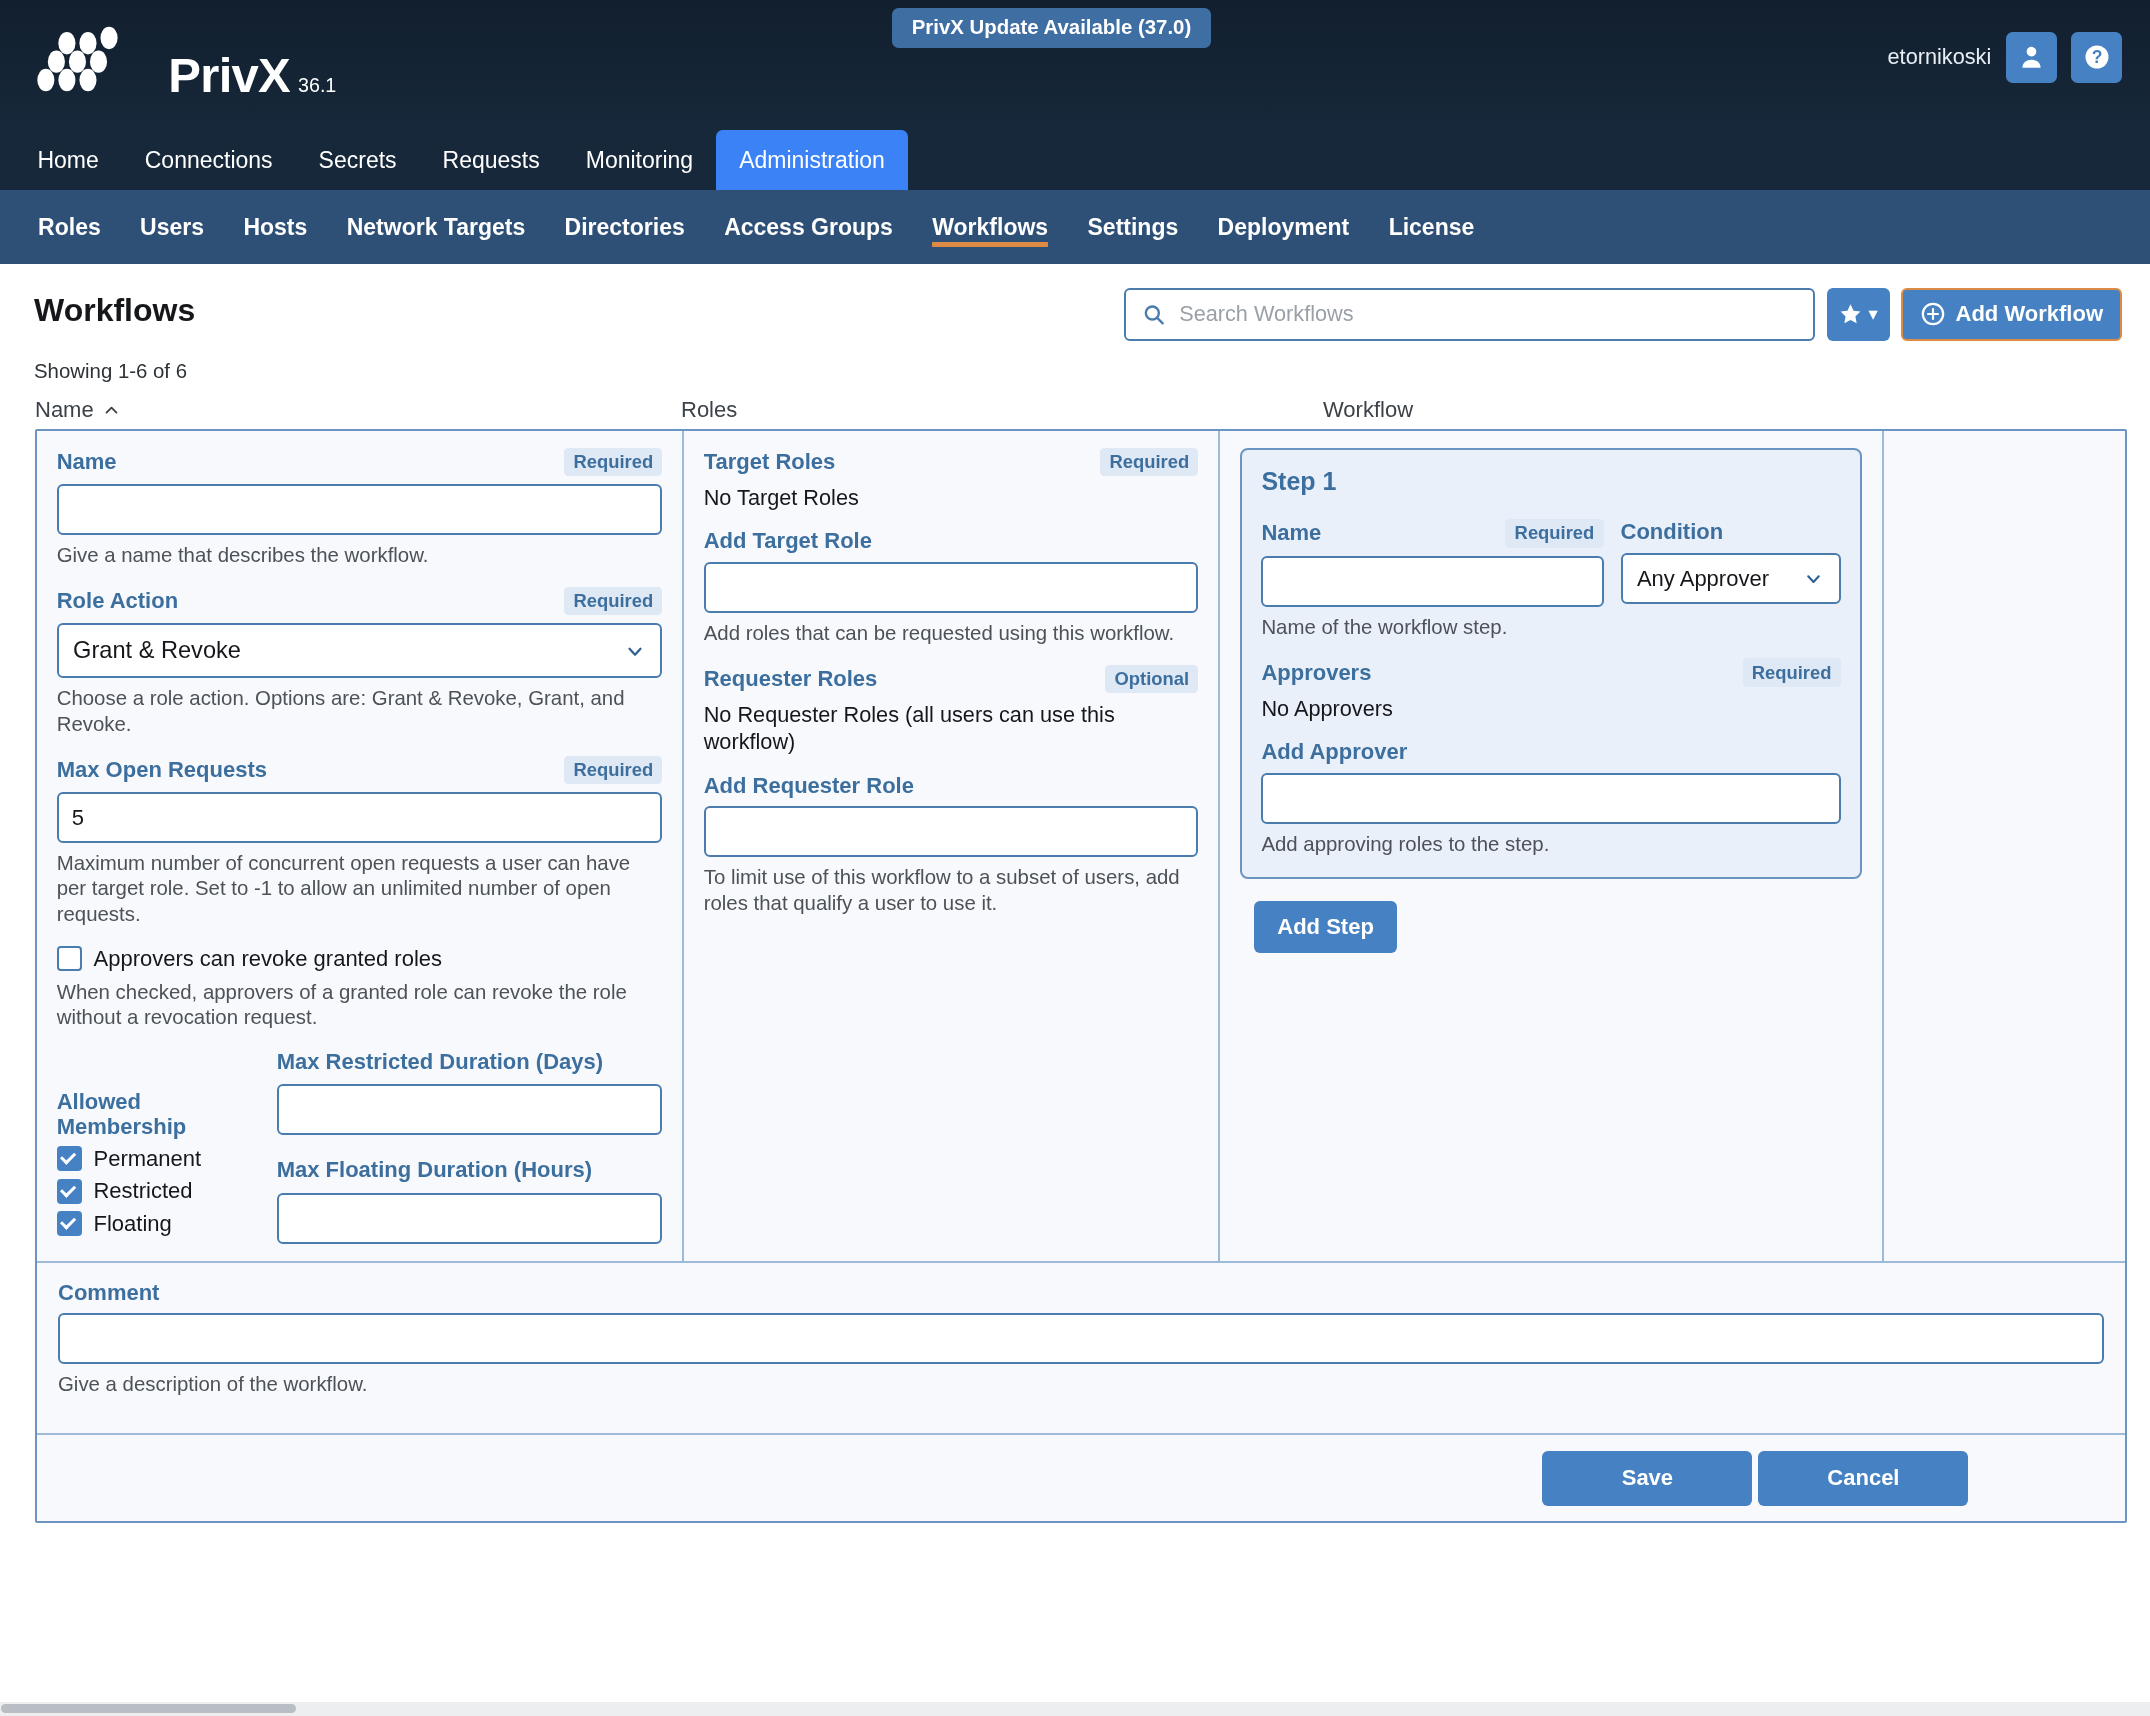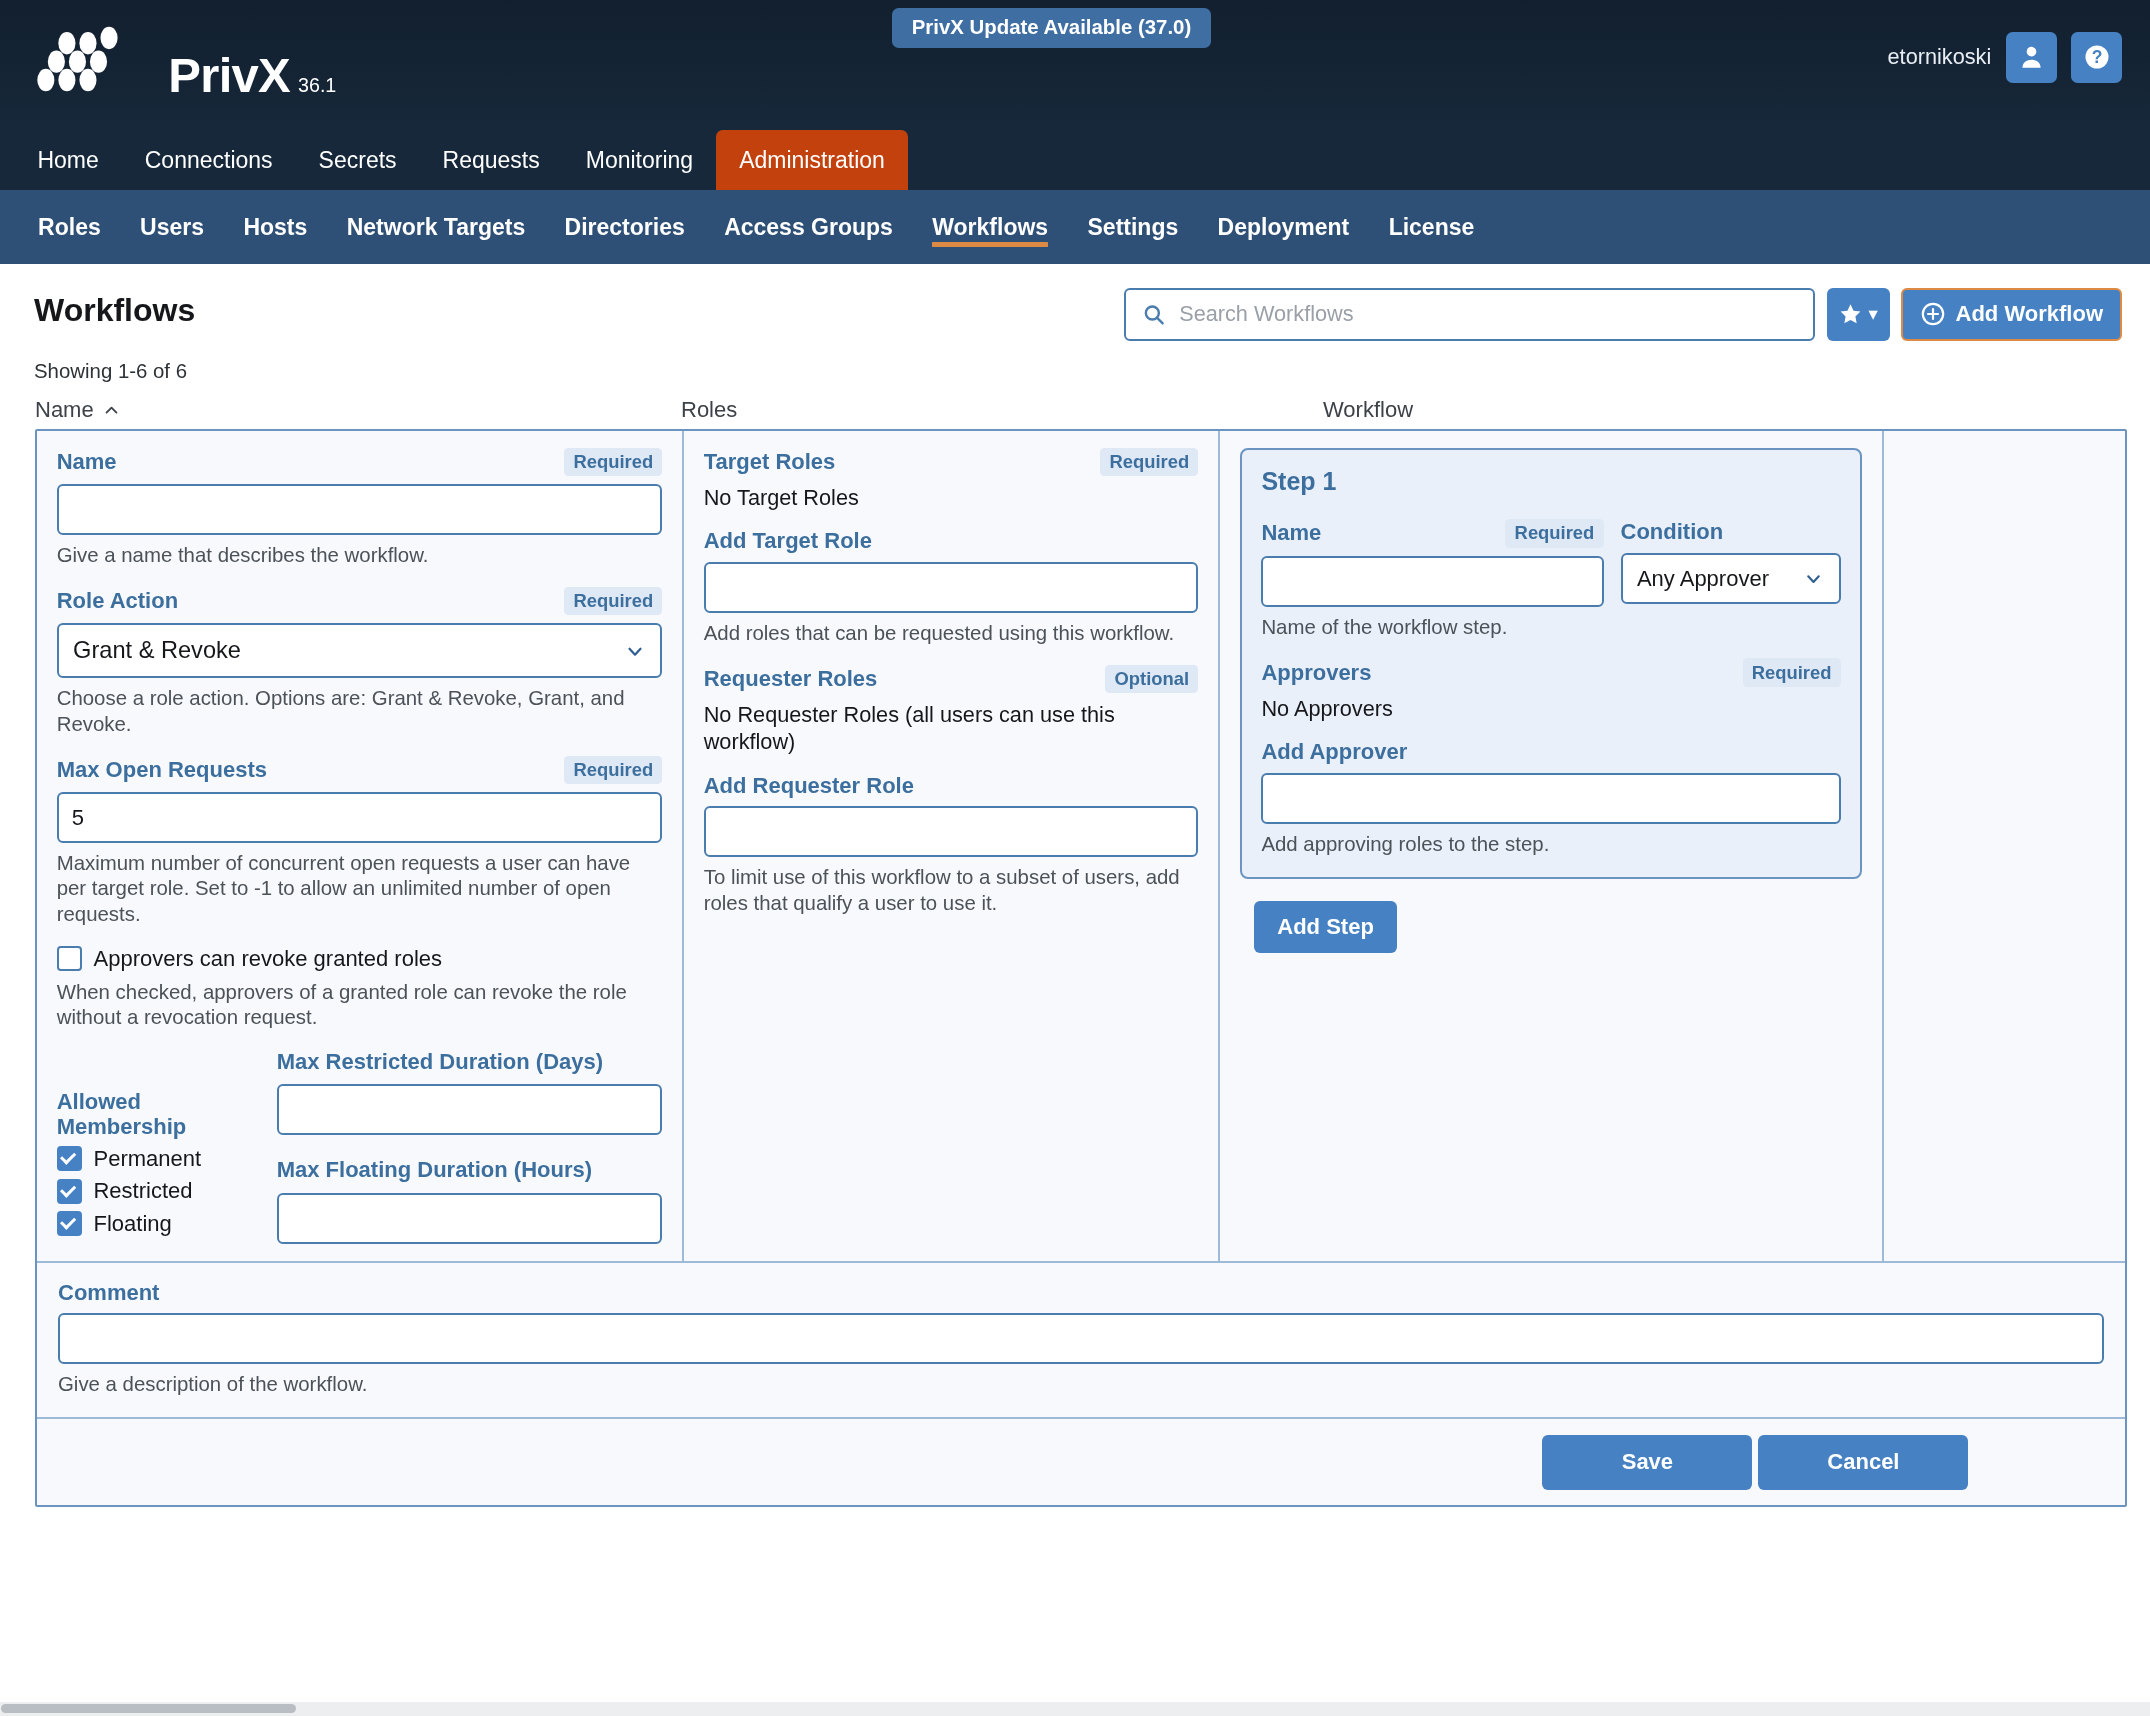--- a/index.html
+++ b/index.html
@@ -56,21 +56,21 @@
     display: flex; align-items: stretch; padding-left: 0px;
   }
   .nav1 .item {
     display: flex; align-items: center;
     padding: 0 23px; color: #ffffff;
     font-size: 23px; font-weight: 400;
     cursor: pointer; white-space: nowrap;
   }
   .nav1 .item:first-child { margin-left: 14.4px; }
   .nav1 .item.active {
-    background: #c2410c;
+    background: #3b82f6;
     border-top-left-radius: 6.6px;
     border-top-right-radius: 6.6px;
   }
 
   
   .nav2 {
     background: #2f5076; height: 74px;
     display: flex; align-items: center; padding-left: 0px;
   }
   .nav2 .item {
@@ -245,21 +245,21 @@
     padding: 13px 23.6px; cursor: pointer;
     font-family: "Liberation Sans", sans-serif;
   }
   .add-step-wrap { margin-top: 22px; padding-left: 14px; }
 
   
   .comment-row {
     border-top: 2px solid #9dbbd8;
     padding: 17px 21px 17px 21px;
   }
-  .comment-row .help { margin-bottom: 2px; }
+  .comment-row .help { margin-bottom: 18px; }
 
   
   .card-foot {
     border-top: 2px solid #9dbbd8;
     padding: 15.8px 21px;
     display: flex; justify-content: flex-end; gap: 6px;
   }
   .foot-btn {
     background: #4682c3; color: #ffffff;
     border: none; border-radius: 5.9px;

